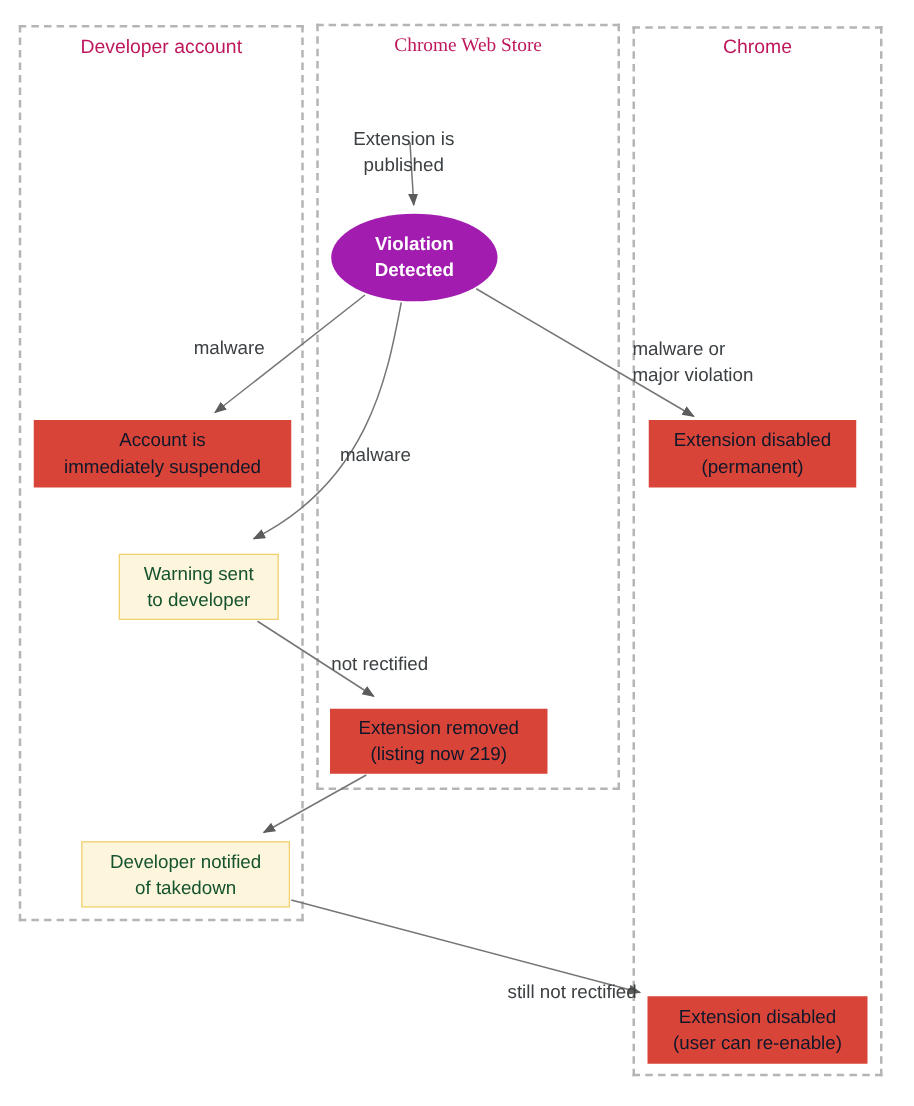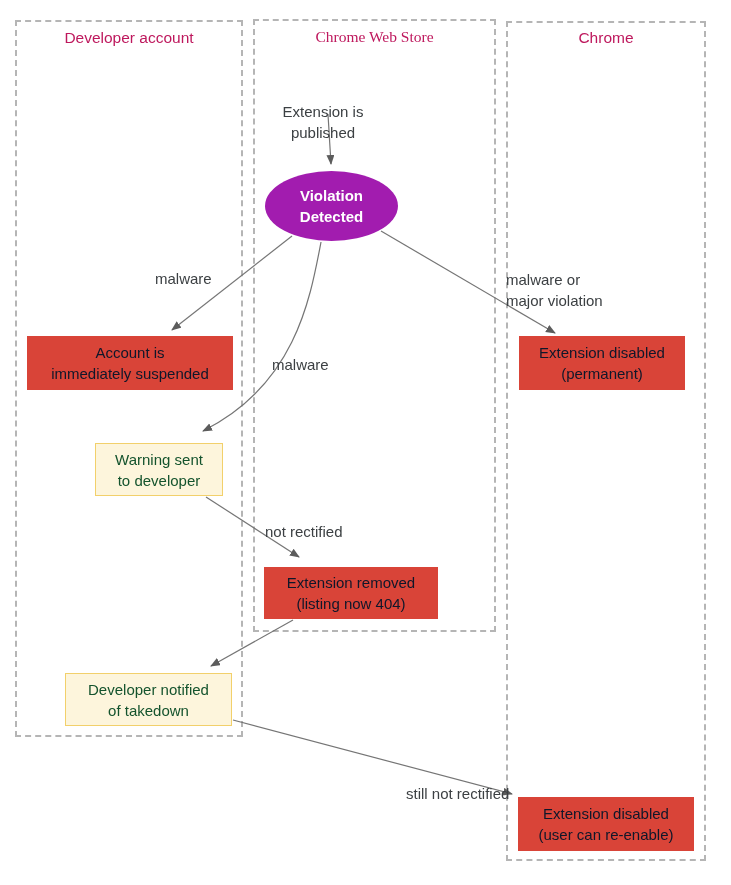--- a/index.html
+++ b/index.html
@@ -102,21 +102,21 @@
   <div class="node node-red" style="left:27px; top:336px; width:206px; height:54px;">Account is
 immediately suspended</div>
 
   <div class="node node-red" style="left:519px; top:336px; width:166px; height:54px;">Extension disabled
 (permanent)</div>
 
   <div class="node node-yellow" style="left:95px; top:443px; width:128px; height:53px;">Warning sent
 to developer</div>
 
   <div class="node node-red" style="left:264px; top:567px; width:174px; height:52px;">Extension removed
-(listing now 404)</div>
+(listing now 219)</div>
 
   <div class="node node-yellow" style="left:65px; top:673px; width:167px; height:53px;">Developer notified
 of takedown</div>
 
   <div class="node node-red" style="left:518px; top:797px; width:176px; height:54px;">Extension disabled
 (user can re-enable)</div>
 
   <div class="edge-label" style="left:155px; top:268px; width:80px;">malware</div>
   <div class="edge-label" style="left:272px; top:354px; width:56px;">malware</div>
   <div class="edge-label" style="left:506px; top:269px; width:122px;">malware or

